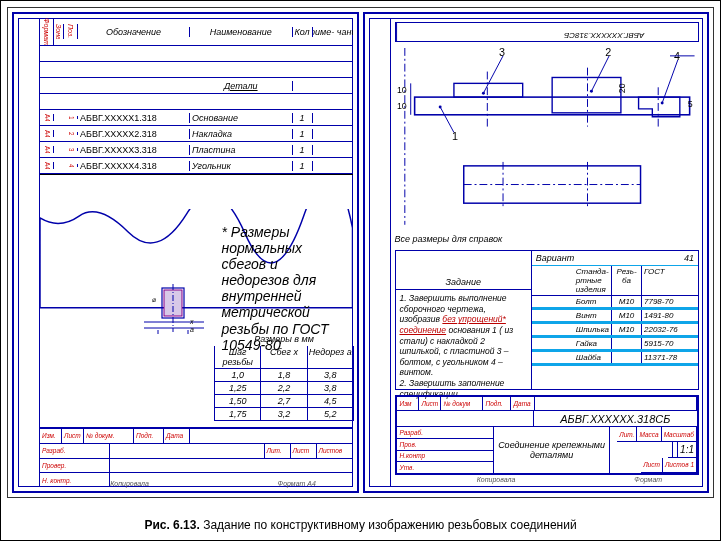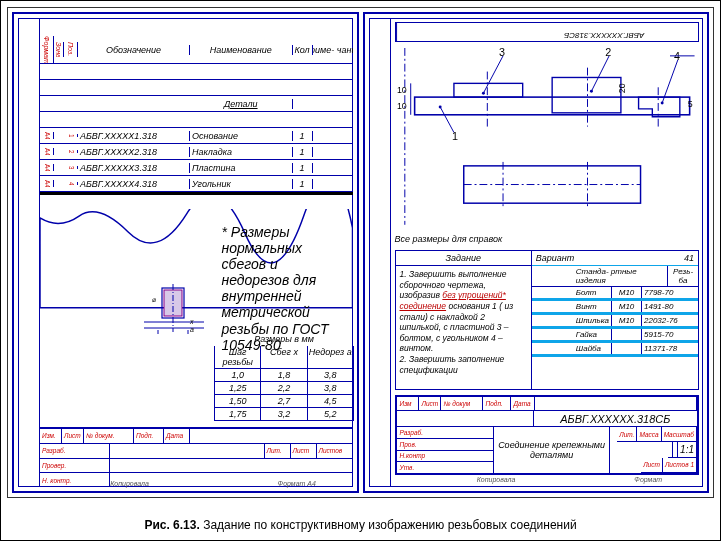--- a/index.html
+++ b/index.html
@@ -4,28 +4,28 @@
 <style>
   * { box-sizing: border-box; }
   body { margin:0; font-family: Arial, sans-serif; font-size: 9px; }
   .page { width:721px; height:541px; border:1px solid #000; position:relative; }
   .sheets { position:absolute; top:6px; left:6px; right:6px; bottom:42px; border:1px solid #333; display:flex; gap:4px; padding:4px; }
   .sheet { flex:1; border:2px solid #00a; position:relative; background:#fff; }
   .inner-frame { position:absolute; top:4px; left:4px; right:4px; bottom:4px; border:1px solid #00a; }
   .left-strip { position:absolute; top:4px; left:4px; bottom:4px; width:22px; border-right:1px solid #00a; }
   .left-strip div { border-bottom:1px solid #00a; height:33.3%; color:#c00; font-size:7px; writing-mode:vertical-rl; text-align:center; }
   
-  .spec-table { position:absolute; top:4px; left:26px; right:4px; border-bottom:3px solid #000000;margin-top:18px; }
+  .spec-table { position:absolute; top:4px; left:26px; right:4px; border-bottom:1px solid #000000; }
   .spec-row { display:flex; border-bottom:1px solid #00a; height:16px; align-items:center; }
   .spec-row.head { height:28px; font-style:italic; }
   .sc { border-right:1px solid #00a; padding:0 2px; overflow:hidden; white-space:nowrap; }
   .sc.fmt   { width:14px; text-align:center; color:#c00; writing-mode:vertical-rl; font-size:6.5px;}
   .sc.zone  { width:10px; text-align:center; color:#c00; writing-mode:vertical-rl; font-size:6.5px;}
   .sc.pos   { width:14px; text-align:center; color:#c00; writing-mode:vertical-rl; font-size:6.5px;}
-  .sc.des   { width:112px; font-style:italic; }
+  .sc.des   { width:112px; }
   .sc.name  { flex:1; font-style:italic; }
   .sc.qty   { width:20px; text-align:center; font-style:italic; }
   .sc.note  { width:40px; color:#00a; font-style:italic; font-size:7.5px; border-right:none;}
   .spec-row.head .sc { font-style:italic; color:#000; writing-mode:horizontal-tb; font-size:9px; text-align:center; display:flex; align-items:center; justify-content:center; }
   .spec-row.head .sc.fmt, .spec-row.head .sc.zone, .spec-row.head .sc.pos { writing-mode:vertical-rl; font-size:7px; color:#c00; }
   .section-row .sc.name { text-decoration:underline; text-align:center; }
   
   .torn { position:absolute; left:26px; right:4px; height:100px; top:195px; }
   .torn svg { width:100%; height:100%; }
   
@@ -54,21 +54,21 @@
   .r-left-strip { position:absolute; top:4px; left:4px; bottom:4px; width:22px; border-right:1px solid #00a; }
   .r-left-strip div { border-bottom:1px solid #00a; height:25%; color:#c00; font-size:7px; writing-mode:vertical-rl; text-align:center; }
   
   .draw { position:absolute; top:34px; left:30px; right:8px; height:180px; }
   
   .allsizes { position:absolute; left:30px; top:220px; font-style:italic; }
   
   .taskblock { position:absolute; left:30px; right:8px; top:236px; height:140px; border:1px solid #00a; display:flex; }
   .task-left { flex:1.15; border-right:1px solid #00a; display:flex; flex-direction:column; }
   .task-right { flex:1; display:flex; flex-direction:column; }
-  .t-head { border-bottom:1px solid #00a; text-align:center; font-style:italic; padding:2px 0; }
+  .t-head { border-bottom:1px solid #00a; text-align:center; font-style:italic; padding:2px 0;margin-top:24px; }
   .task-body { flex:1; padding:3px 4px; font-style:italic; font-size:8.5px; line-height:1.25; }
   .task-body .no-simp { color:#b00; text-decoration:underline; }
   .var-head { display:flex; border-bottom:1px solid #0ea5e9;align-items:center; }
   .var-head div { padding:2px 4px; font-style:italic; }
   .std-table { flex:1; display:flex; flex-direction:column; }
   .std-head { display:flex; border-bottom:1px solid #00a; }
   .std-head div, .std-row div { border-right:1px solid #00a; font-style:italic; font-size:8px; padding:1px 2px; }
   .std-head div:last-child, .std-row div:last-child { border-right:none; }
   .std-row { display:flex; border-bottom:3px solid #0ea5e9; }
   .col-name{flex:1.3;margin-left:42px;} .col-thr{width:30px; text-align:center;} .col-gost{width:56px;}
@@ -355,20 +355,21 @@
             <div style="flex:1">Вариант</div>
             <div>41</div>
           </div>
           <div class="std-table">
             <div class="std-head">
               <div class="col-name">Станда-
 ртные
 изделия</div>
               <div class="col-thr">Резь-
 ба</div>
+              <div class="col-gost">ГОСТ</div>
             </div>
             <div class="std-row">
                 <div class="col-name">Болт</div>
                 <div class="col-thr">М10</div>
                 <div class="col-gost">7798-70</div>
               </div>
             <div class="std-row">
                 <div class="col-name">Винт</div>
                 <div class="col-thr">М10</div>
                 <div class="col-gost">1491-80</div>

